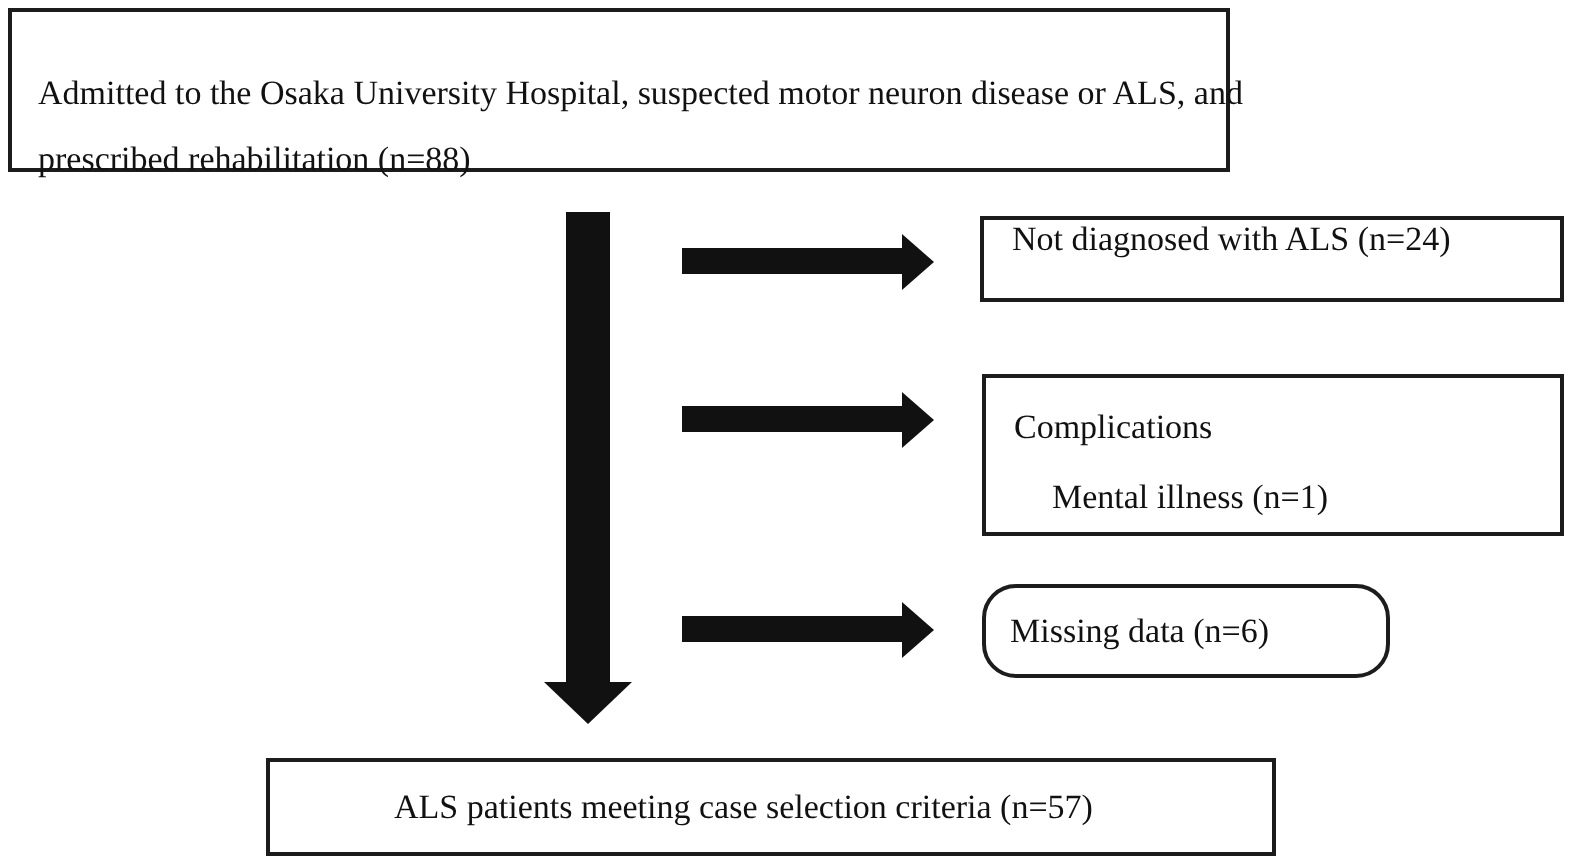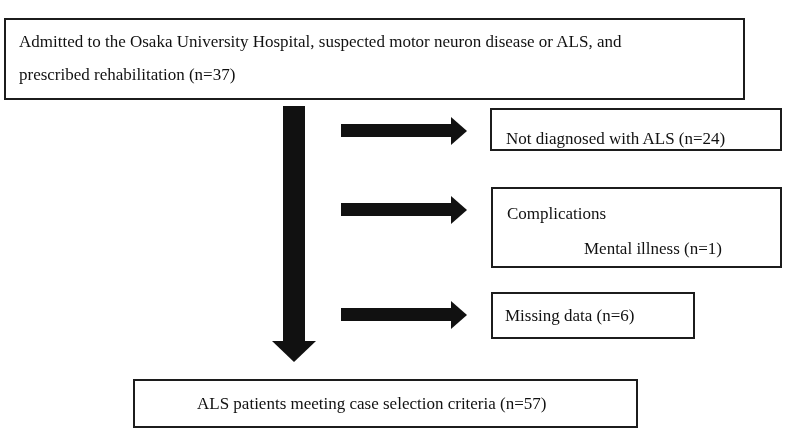--- a/index.html
+++ b/index.html
@@ -20,23 +20,23 @@
   .box {
     position: absolute;
     border: 2px solid #1c1c1c;
     background: #ffffff;
     box-sizing: border-box;
   }
   .line { white-space: nowrap; }
 
   
   .top-box {
-    left: 4px; top: 18px;
-    width: 741px; height: 82px;
-    padding: 5px 10px 0 13px;
+    left: 4px; top: 4px;
+    width: 611px; height: 82px;
+    padding: 24px 10px 0 13px;
     line-height: 33px;
   }
 
   
   .varrow-shaft {
     position: absolute;
     left: 283px; top: 106px;
     width: 22px; height: 236px;
     background: #111111;
   }
@@ -65,54 +65,55 @@
     border-left: 16px solid #111111;
   }
   .a1s { top: 124px; }  .a1h { top: 117px; }
   .a2s { top: 203px; }  .a2h { top: 196px; }
   .a3s { top: 308px; }  .a3h { top: 301px; }
 
   
   .box-not-diagnosed {
     left: 490px; top: 108px;
     width: 292px; height: 43px;
-    display: flex; align-items: flex-end;
+    display: flex; align-items: flex-start;
     padding-left: 14px;
   }
   .box-complications {
     left: 491px; top: 171px;
     width: 291px; height: 81px;
     padding: 7px 0 0 14px;
     line-height: 35px;
     margin-top: 16px;
   }
-  .box-complications .indent { padding-left: 19px; text-align: center; }
+  .box-complications .indent { padding-left: 19px; }
   .box-missing {
     left: 491px; top: 292px;
     width: 204px; height: 47px;
     display: flex; align-items: center;
     padding-left: 12px;
+    border-radius: 17px;
   }
 
   
   .result-box {
     left: 133px; top: 379px;
     width: 505px; height: 49px;
     display: flex; align-items: center;
     padding-left: 62px;
   }
 </style>
 </head>
 <body>
 
 <div class="canvas">
 
   <div class="box top-box">
     <div class="line">Admitted to the Osaka University Hospital, suspected motor neuron disease or ALS, and</div>
-    <div class="line">prescribed rehabilitation (n=37)</div>
+    <div class="line">prescribed rehabilitation (n=88)</div>
   </div>
 
   <div class="varrow-shaft"></div>
   <div class="varrow-head"></div>
 
   <div class="harrow-shaft a1s"></div>
   <div class="harrow-head a1h"></div>
 
   <div class="harrow-shaft a2s"></div>
   <div class="harrow-head a2h"></div>

